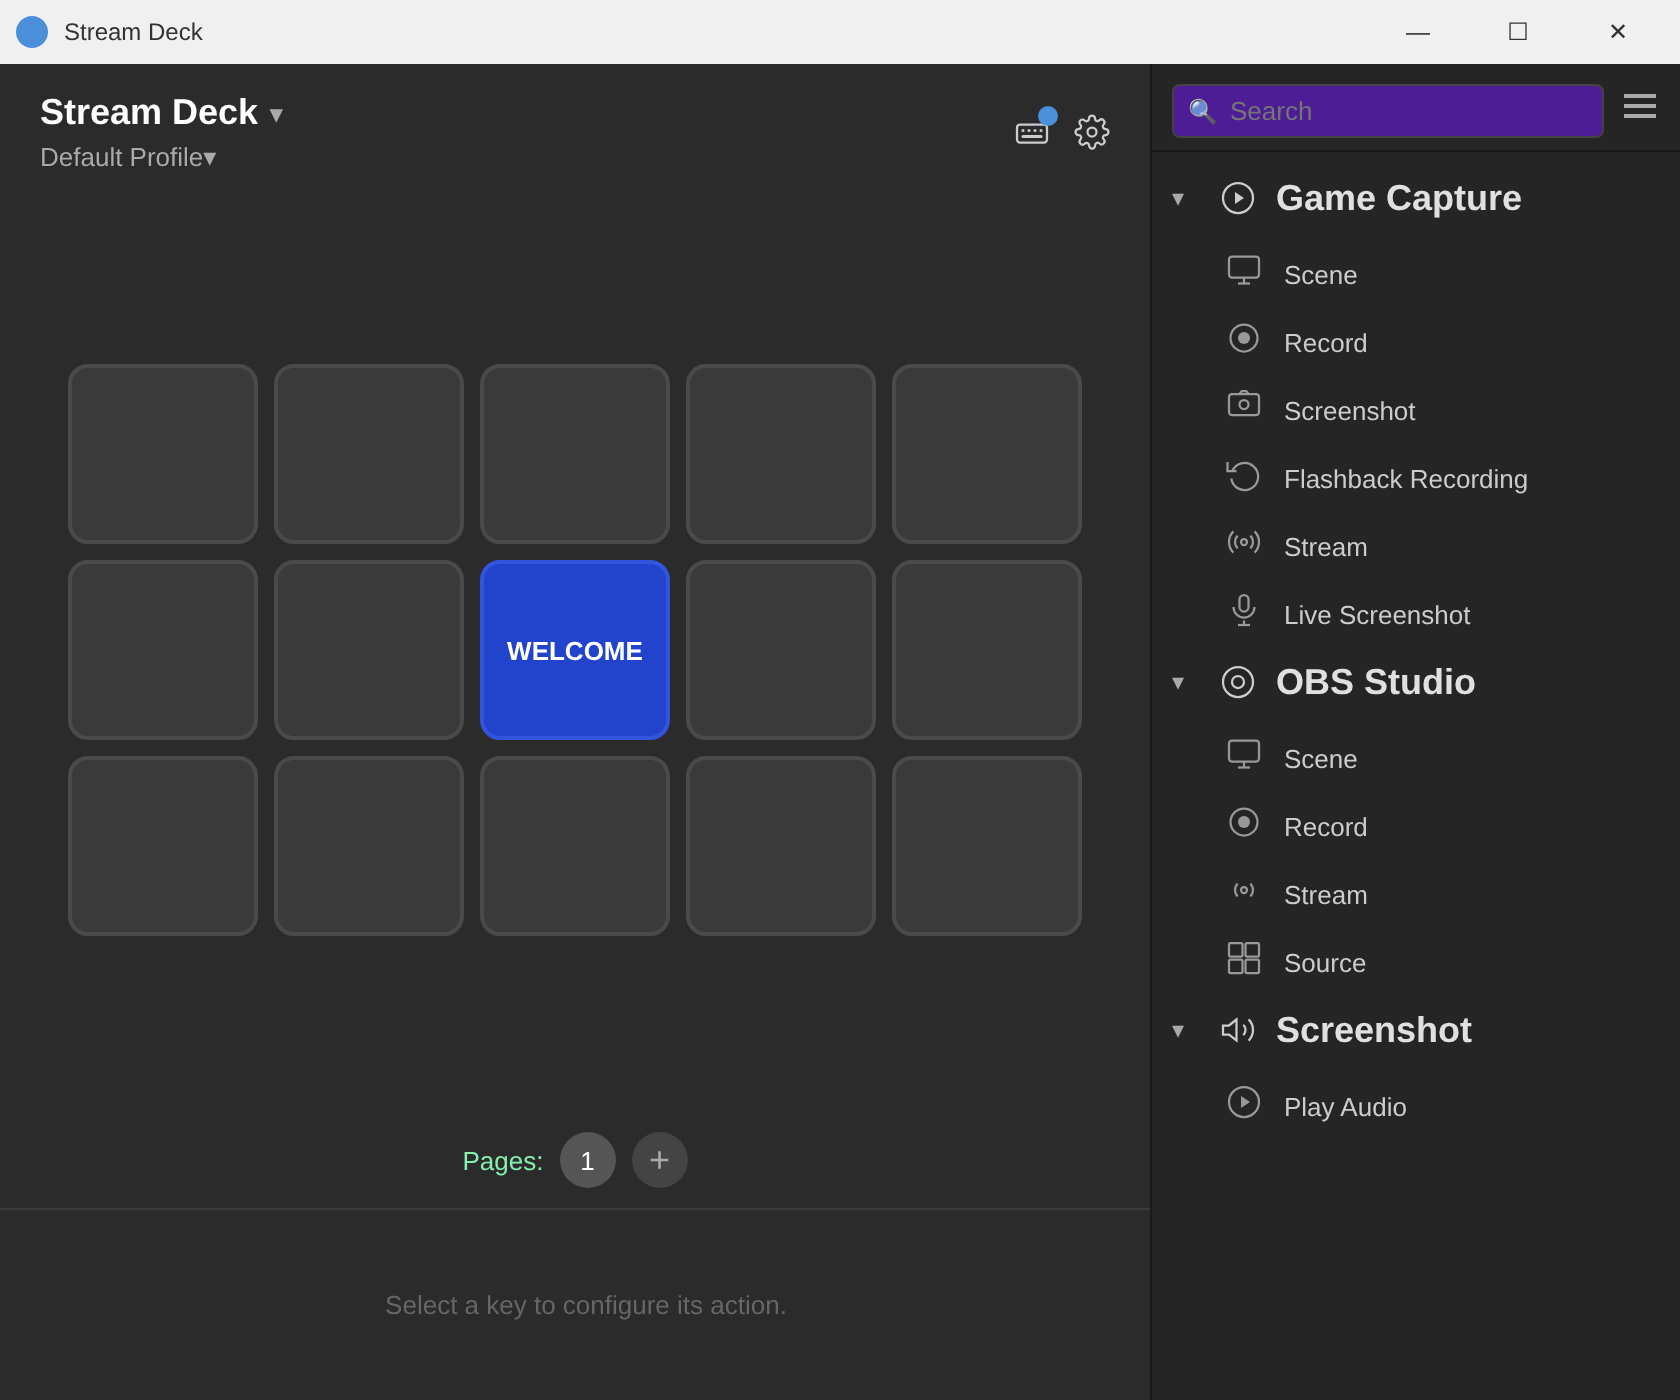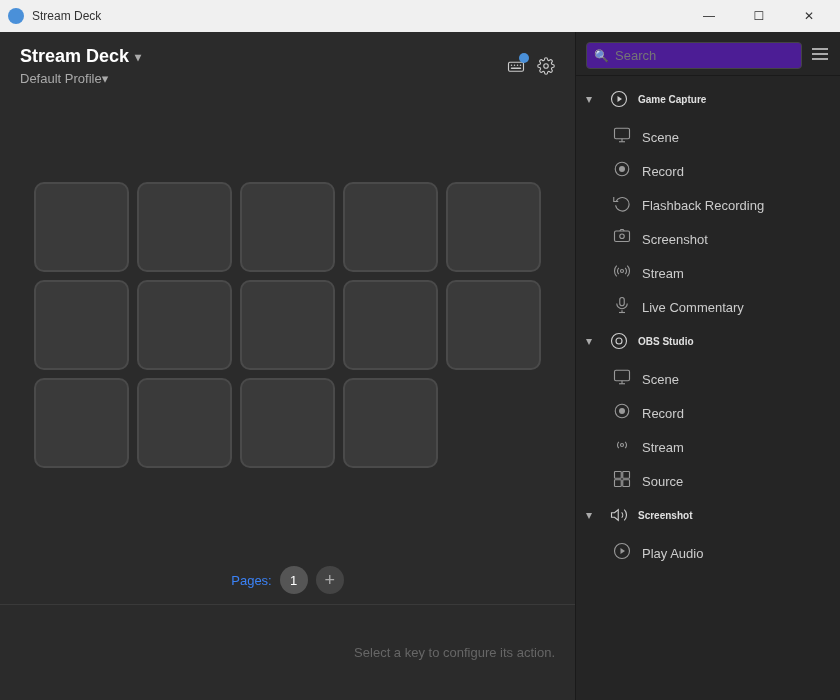--- a/index.html
+++ b/index.html
@@ -175,21 +175,21 @@
     
     .pages-bar {
       display: flex;
       align-items: center;
       justify-content: center;
       padding: 10px;
       gap: 8px;
     }
     .pages-label {
       font-size: 13px;
-      color: #3b82f6;
+      color: #86efac;
     }
     .page-num {
       width: 28px;
       height: 28px;
       background: #555;
       border-radius: 50%;
       display: flex;
       align-items: center;
       justify-content: center;
       font-size: 13px;
@@ -212,21 +212,21 @@
     
     .left-divider {
       height: 1px;
       background: #3a3a3a;
       margin: 0;
     }
 
     
     .bottom-message {
       padding: 40px 20px;
-      text-align: right;
+      text-align: center;
       font-size: 13px;
       color: #666;
       margin-left: 11px;
     }
 
     
     .right-panel {
       flex: 1;
       background: #252525;
       display: flex;
@@ -298,21 +298,21 @@
     .section-icon {
       width: 22px;
       height: 22px;
       display: flex;
       align-items: center;
       justify-content: center;
       color: #ccc;
       font-size: 16px;
     }
     .section-title {
-      font-size: 10px;
+      font-size: 18px;
       font-weight: 600;
       color: #e0e0e0;
     }
 
     .section-item {
       display: flex;
       align-items: flex-end;
       padding: 7px 10px 7px 36px;
       cursor: pointer;
       gap: 10px;
@@ -395,20 +395,23 @@
       <div class="key-grid">
 
         <div class="key-cell"></div>
         <div class="key-cell"></div>
         <div class="key-cell"></div>
         <div class="key-cell"></div>
         <div class="key-cell"></div>
 
         <div class="key-cell"></div>
         <div class="key-cell"></div>
+        <div class="key-cell welcome">
+          <span class="key-label">WELCOME</span>
+        </div>
         <div class="key-cell"></div>
         <div class="key-cell"></div>
 
         <div class="key-cell"></div>
         <div class="key-cell"></div>
         <div class="key-cell"></div>
         <div class="key-cell"></div>
         <div class="key-cell"></div>
       </div>
     </div>
@@ -467,35 +470,35 @@
           <svg width="18" height="18" viewBox="0 0 24 24" fill="none" stroke="currentColor" stroke-width="1.5">
             <circle cx="12" cy="12" r="9"></circle>
             <circle cx="12" cy="12" r="4" fill="currentColor" stroke="none"></circle>
           </svg>
         </span>
         <span class="item-label">Record</span>
       </div>
       <div class="section-item">
         <span class="item-icon">
           <svg width="18" height="18" viewBox="0 0 24 24" fill="none" stroke="currentColor" stroke-width="1.5">
-            <polyline points="1,4 1,10 7,10"></polyline>
-            <path d="M3.51 15a9 9 0 1 0 .49-4.49"></path>
-          </svg>
-        </span>
-        <span class="item-label">Flashback Recording</span>
-      </div>
-      <div class="section-item">
-        <span class="item-icon">
-          <svg width="18" height="18" viewBox="0 0 24 24" fill="none" stroke="currentColor" stroke-width="1.5">
             <rect x="2" y="4" width="20" height="14" rx="2"></rect>
             <circle cx="12" cy="11" r="3"></circle>
             <path d="M9 4l1.5-2h3L15 4"></path>
           </svg>
         </span>
         <span class="item-label">Screenshot</span>
+      </div>
+      <div class="section-item">
+        <span class="item-icon">
+          <svg width="18" height="18" viewBox="0 0 24 24" fill="none" stroke="currentColor" stroke-width="1.5">
+            <polyline points="1,4 1,10 7,10"></polyline>
+            <path d="M3.51 15a9 9 0 1 0 .49-4.49"></path>
+          </svg>
+        </span>
+        <span class="item-label">Flashback Recording</span>
       </div>
       <div class="section-item">
         <span class="item-icon">
           <svg width="18" height="18" viewBox="0 0 24 24" fill="none" stroke="currentColor" stroke-width="1.5">
             <circle cx="12" cy="12" r="2"></circle>
             <path d="M16.24 7.76a6 6 0 0 1 0 8.49"></path>
             <path d="M7.76 16.24a6 6 0 0 1 0-8.49"></path>
             <path d="M19.07 4.93a10 10 0 0 1 0 14.14"></path>
             <path d="M4.93 19.07a10 10 0 0 1 0-14.14"></path>
           </svg>
@@ -504,21 +507,21 @@
       </div>
       <div class="section-item">
         <span class="item-icon">
           <svg width="18" height="18" viewBox="0 0 24 24" fill="none" stroke="currentColor" stroke-width="1.5">
             <rect x="9" y="2" width="6" height="11" rx="3"></rect>
             <path d="M19 10a7 7 0 0 1-14 0"></path>
             <line x1="12" y1="19" x2="12" y2="22"></line>
             <line x1="8" y1="22" x2="16" y2="22"></line>
           </svg>
         </span>
-        <span class="item-label">Live Commentary</span>
+        <span class="item-label">Live Screenshot</span>
       </div>
 
       <div class="section-header">
         <span class="section-chevron">▾</span>
         <span class="section-icon">
           <svg width="18" height="18" viewBox="0 0 24 24" fill="none" stroke="currentColor" stroke-width="1.5">
             <circle cx="12" cy="12" r="10"></circle>
             <circle cx="12" cy="12" r="4"></circle>
           </svg>
         </span>

